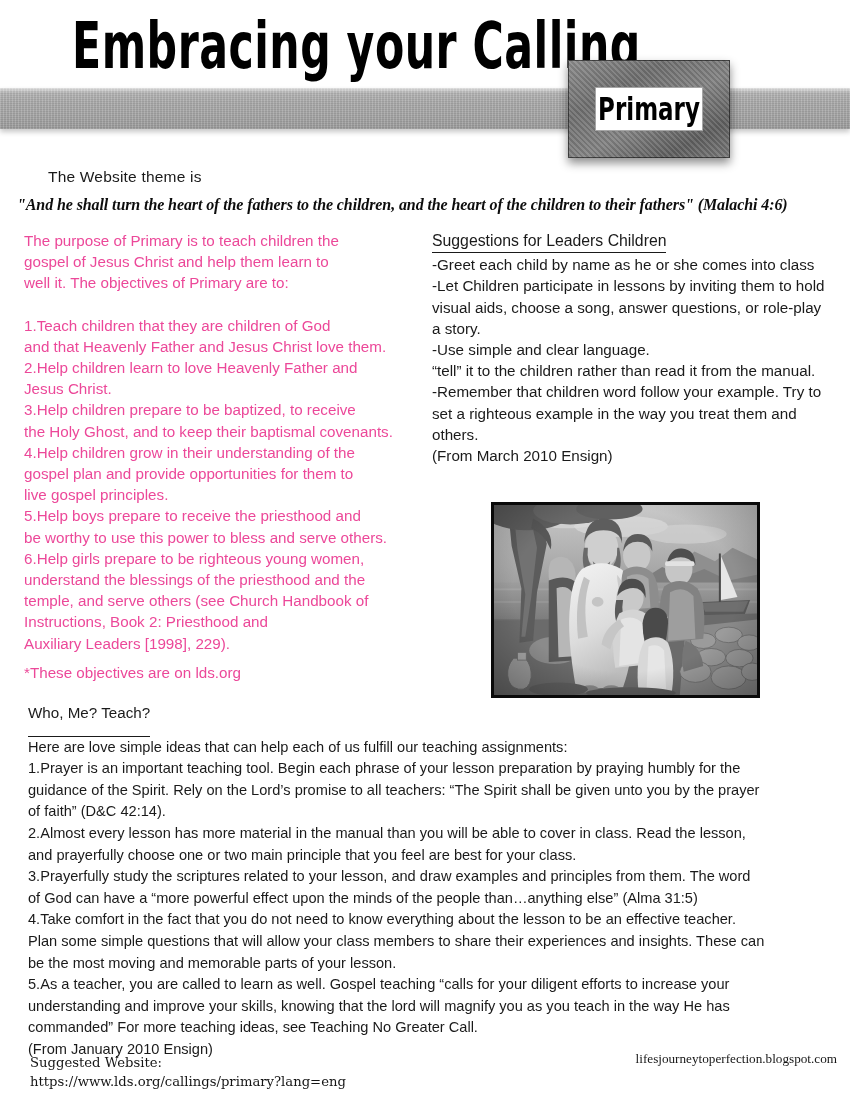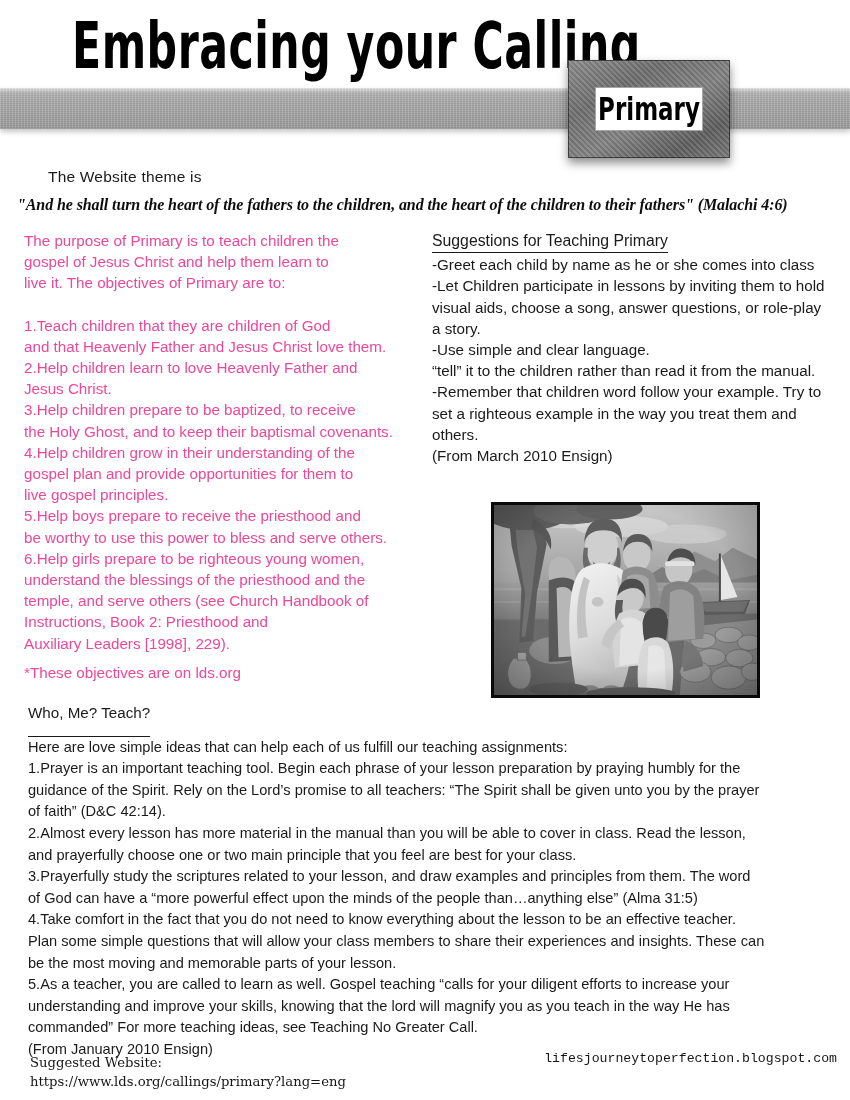--- a/index.html
+++ b/index.html
@@ -202,21 +202,21 @@
     top: 1053px;
     font-family: "DejaVu Serif", serif;
     font-size: 13.2px;
     line-height: 19px;
     color: #151515;
   }
   #footer-right {
     position: absolute;
     right: 13px;
     top: 1051px;
-    font-family: Liberation Mono, monospace;
+    font-family: Liberation Serif, serif;
     font-size: 13.2px;
     color: #151515;
     text-align: right;
   }
 </style>
 </head>
 <body>
 
 <div id="header">
   <div id="ribbon"></div>
@@ -233,21 +233,21 @@
 
 <div id="theme-intro">The Website theme is</div>
 <div id="theme-quote">
   <span>"And he shall turn the heart of the fathers to the children, and the heart of the children to their fathers"</span>
   <span class="ref">(Malachi 4:6)</span>
 </div>
 
 <div id="col-left">
   <p class="para">The purpose of Primary is to teach children the</p>
   <p class="para">gospel of Jesus Christ and help them learn to</p>
-  <p class="para">live it. The objectives of Primary are to:</p>
+  <p class="para">well it. The objectives of Primary are to:</p>
   <div class="spacer-line"></div>
   <p class="para">1.Teach children that they are children of God</p>
   <p class="para">and that Heavenly Father and Jesus Christ love them.</p>
   <p class="para">2.Help children learn to love Heavenly Father and</p>
   <p class="para">Jesus Christ.</p>
   <p class="para">3.Help children prepare to be baptized, to receive</p>
   <p class="para">the Holy Ghost, and to keep their baptismal covenants.</p>
   <p class="para">4.Help children grow in their understanding of the</p>
   <p class="para">gospel plan and provide opportunities for them to</p>
   <p class="para">live gospel principles.</p>
@@ -257,21 +257,21 @@
   <p class="para">understand the blessings of the priesthood and the</p>
   <p class="para">temple, and serve others (see Church Handbook of</p>
   <p class="para">Instructions, Book 2: Priesthood and</p>
   <p class="para">Auxiliary Leaders [1998], 229).</p>
   <div style="height:8px"></div>
   <p class="para">*These objectives are on lds.org</p>
 </div>
 
 <div id="col-right">
   <div>
-    <span class="heading-underline">Suggestions for Teaching Primary</span>
+    <span class="heading-underline">Suggestions for Leaders Children</span>
   </div>
   <p class="para">-Greet each child by name as he or she comes into class</p>
   <p class="para">-Let Children participate in lessons by inviting them to hold</p>
   <p class="para">visual aids, choose a song, answer questions, or role-play</p>
   <p class="para">a story.</p>
   <p class="para">-Use simple and clear language.</p>
   <p class="para">“tell” it to the children rather than read it from the manual.</p>
   <p class="para">-Remember that children word follow your example. Try to</p>
   <p class="para">set a righteous example in the way you treat them and</p>
   <p class="para">others.</p>

